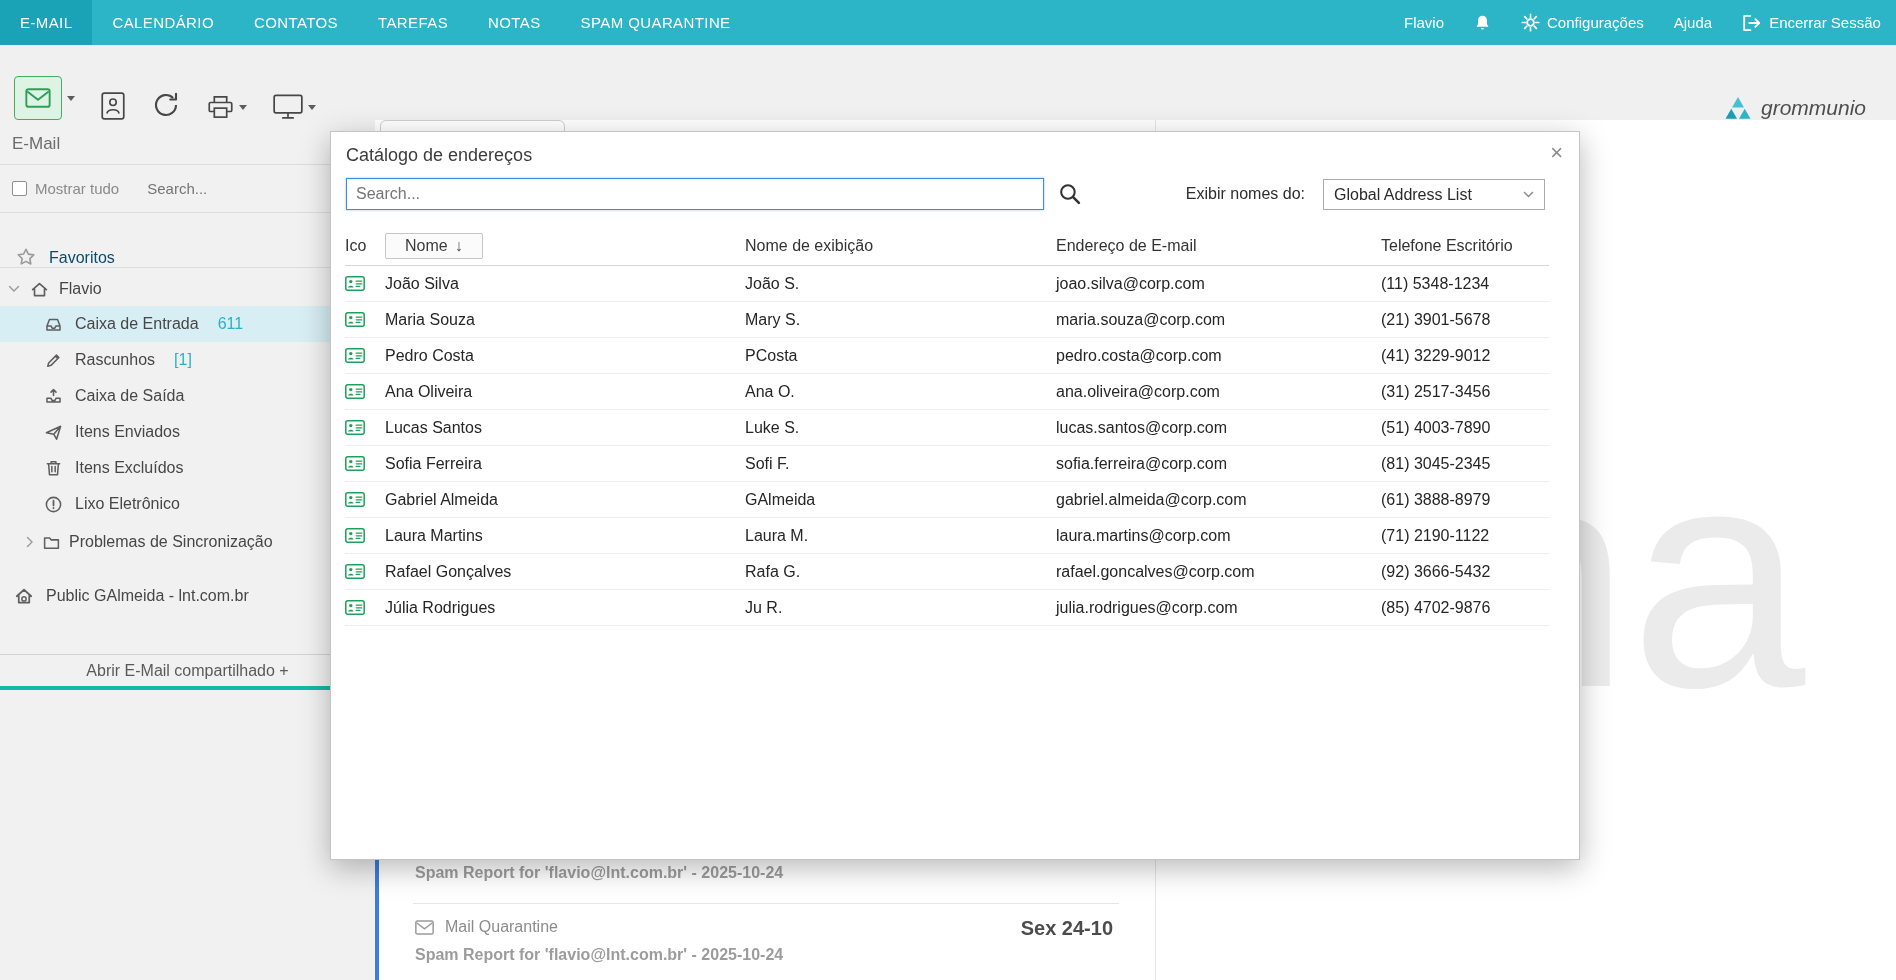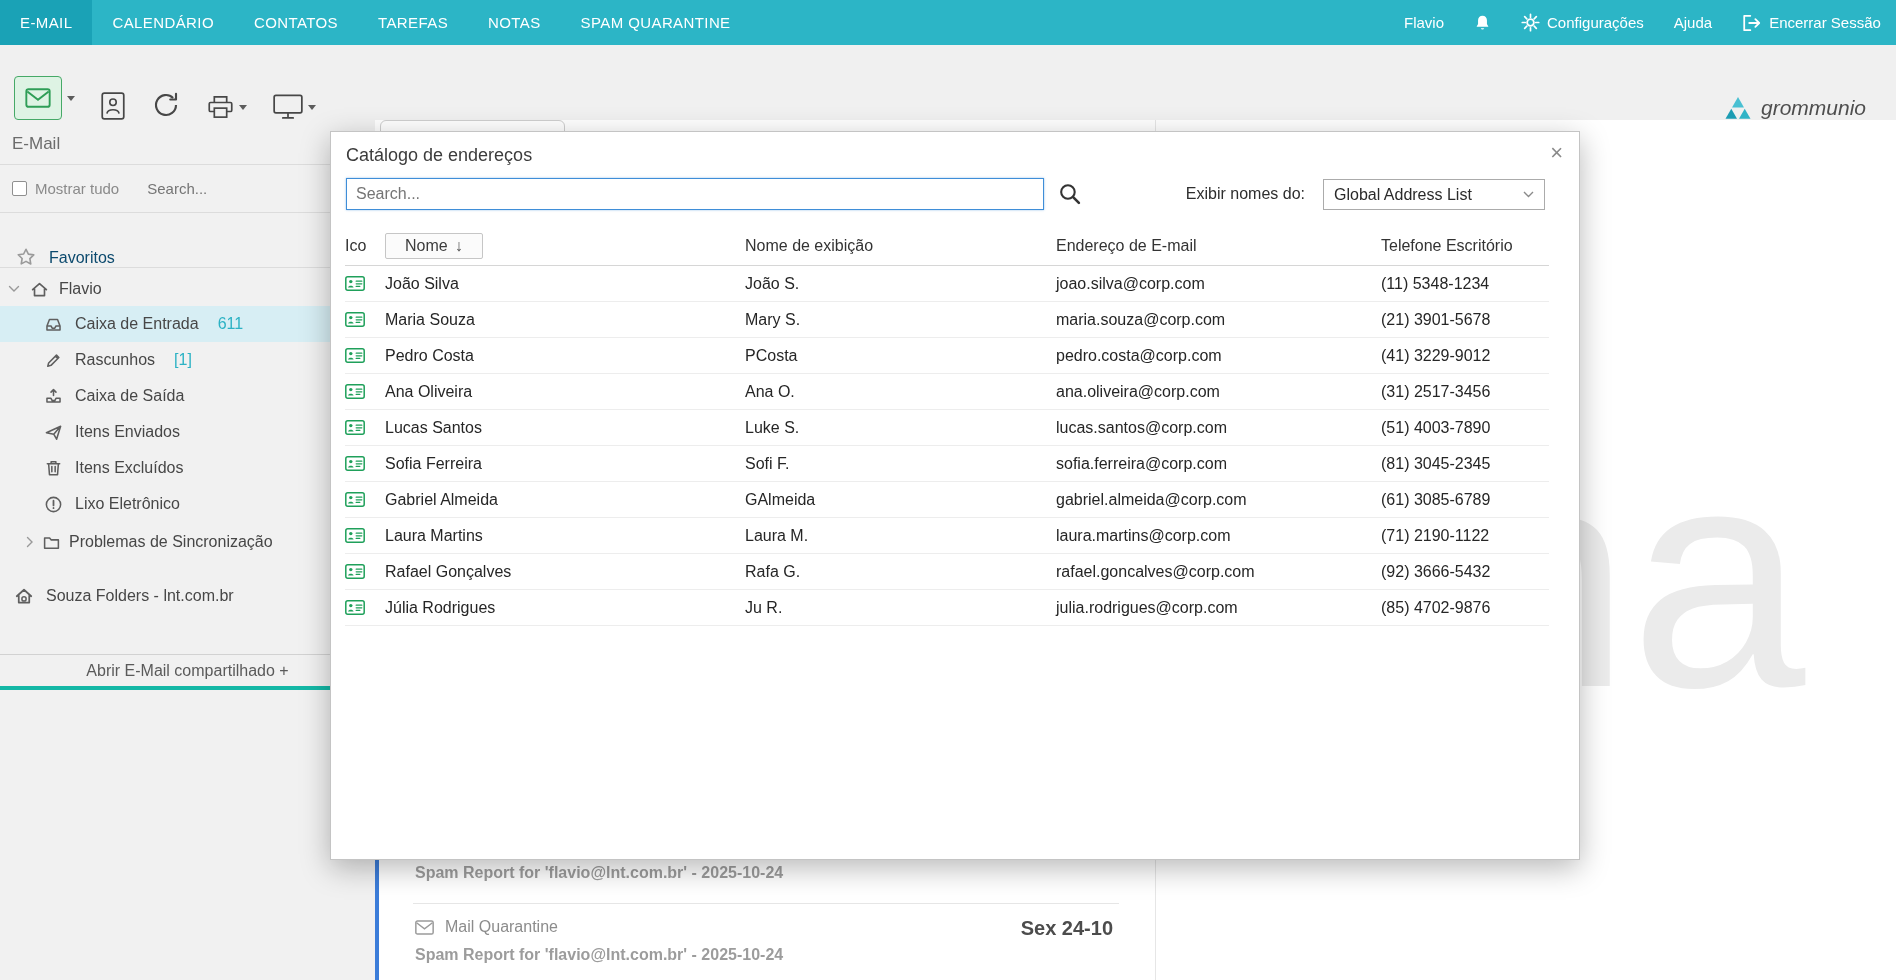--- a/index.html
+++ b/index.html
@@ -359,21 +359,21 @@
           </svg>
         </span>
       <span class="lbl">Problemas de Sincronização</span>
     </div>
     <div class="trow public">
       <span class="sicon">
           <svg width="20" height="20" viewBox="0 0 16 16">
             <use href="#i-public"></use>
           </svg>
         </span>
-      <span class="lbl">Souza Folders - lnt.com.br</span>
+      <span class="lbl">Public GAlmeida - lnt.com.br</span>
     </div>
     <div class="shared-btn">Abrir E-Mail compartilhado +</div>
   </div>
 </aside>
 
 <div class="dialog">
   <div class="dlg-title">Catálogo de endereços</div>
   <div class="dlg-close">×</div>
 
   <input class="dlg-search" placeholder="Search..." style="">
@@ -475,21 +475,21 @@
     </div>
     <div class="crow grid5">
       <span>
           <svg class="vc" viewBox="0 0 20 15">
             <use href="#i-vcard"></use>
           </svg>
         </span>
       <span>Gabriel Almeida</span>
         <span>GAlmeida</span>
         <span>gabriel.almeida@corp.com</span>
-        <span>(61) 3085-6789</span>
+        <span>(61) 3888-8979</span>
     </div>
     <div class="crow grid5">
       <span>
           <svg class="vc" viewBox="0 0 20 15">
             <use href="#i-vcard"></use>
           </svg>
         </span>
       <span>Laura Martins</span>
         <span>Laura M.</span>
         <span>laura.martins@corp.com</span>

